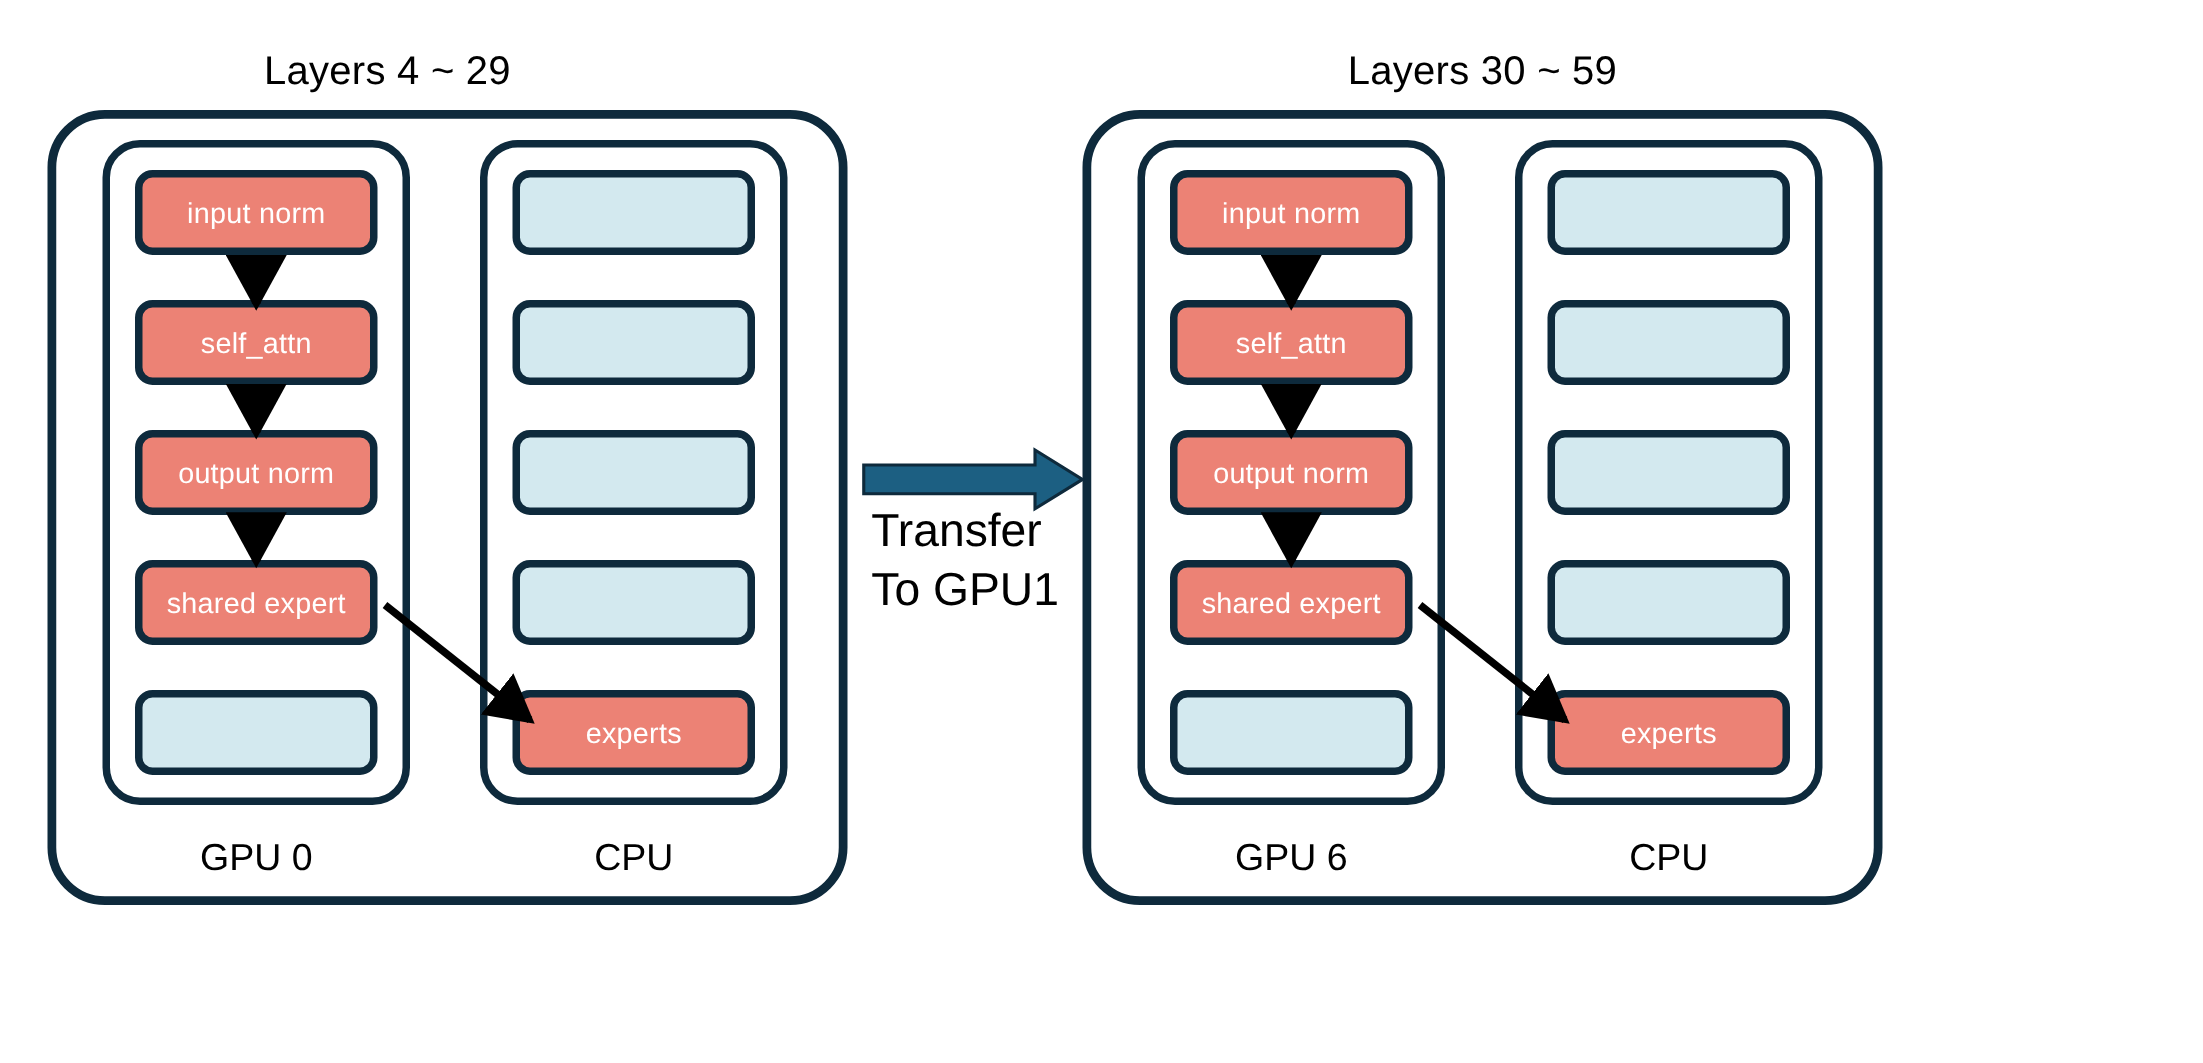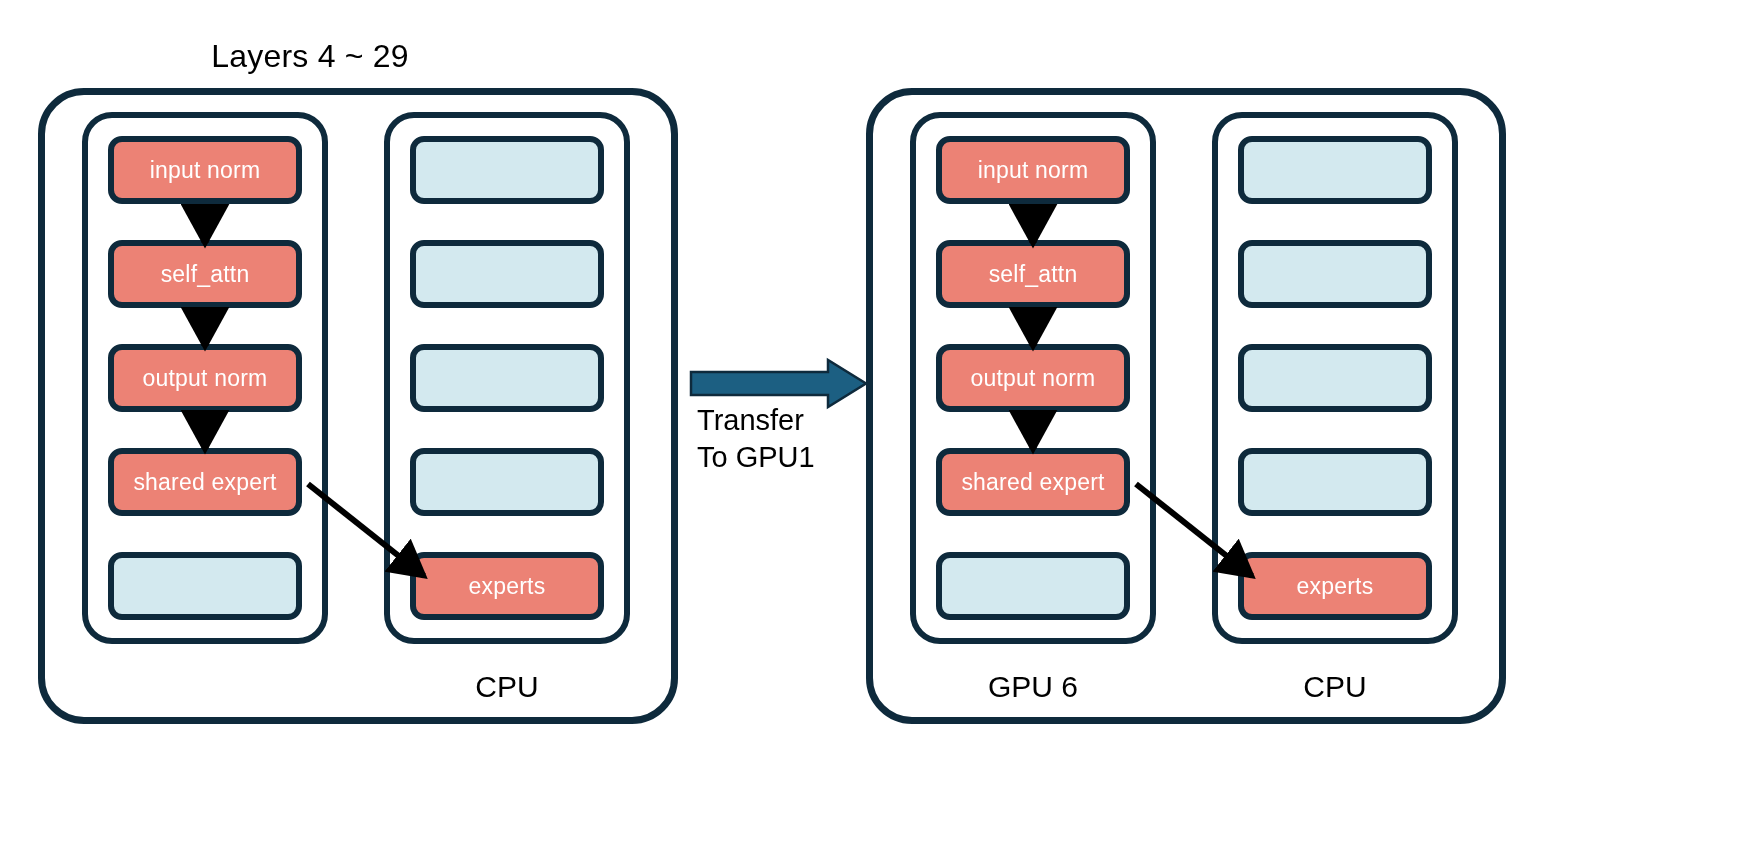--- a/index.html
+++ b/index.html
@@ -78,21 +78,21 @@
     position: absolute;
     font-size: 30px;
     color: #000000;
     white-space: nowrap;
     text-align: center;
   }
 
   
   .transfer-label {
     position: absolute;
-    font-size: 29px;
+    font-size: 37px;
     line-height: 1.27;
     color: #000000;
     white-space: pre-line;
     text-align: left;
   }
 
   svg.overlay {
     position: absolute;
     left: 0; top: 0;
     width: 1762px;
@@ -118,25 +118,27 @@
   </div>
 
   <div class="column" style="left:384px; top:112px; width:246px; height:532px;">
     <div class="slot inactive"></div>
     <div class="slot inactive"></div>
     <div class="slot inactive"></div>
     <div class="slot inactive"></div>
     <div class="slot active">experts</div>
   </div>
 
+  <div class="device-label" style="left:82px; top:670px; width:246px;">GPU 0</div>
   <div class="device-label" style="left:384px; top:670px; width:246px;">CPU</div>
 
   <div class="transfer-label" style="left:697px; top:402px; width:170px;">Transfer
 To GPU1</div>
 
+  <div class="panel-title" style="left:986px; top:38px; width:400px;">Layers 30 ~ 59</div>
 
   <div class="device" style="left:866px; top:88px; width:640px; height:636px;"></div>
 
   <div class="column" style="left:910px; top:112px; width:246px; height:532px;">
     <div class="slot active">input norm</div>
     <div class="slot active">self_attn</div>
     <div class="slot active">output norm</div>
     <div class="slot active">shared expert</div>
     <div class="slot inactive"></div>
   </div>

